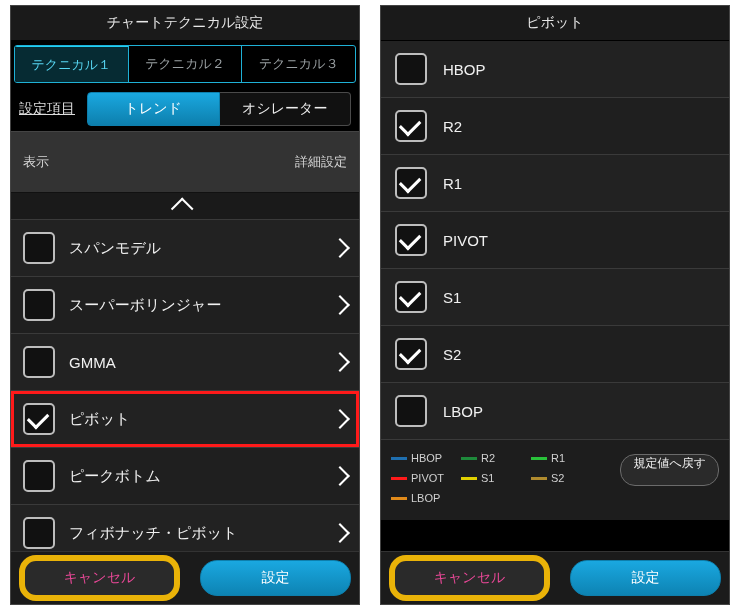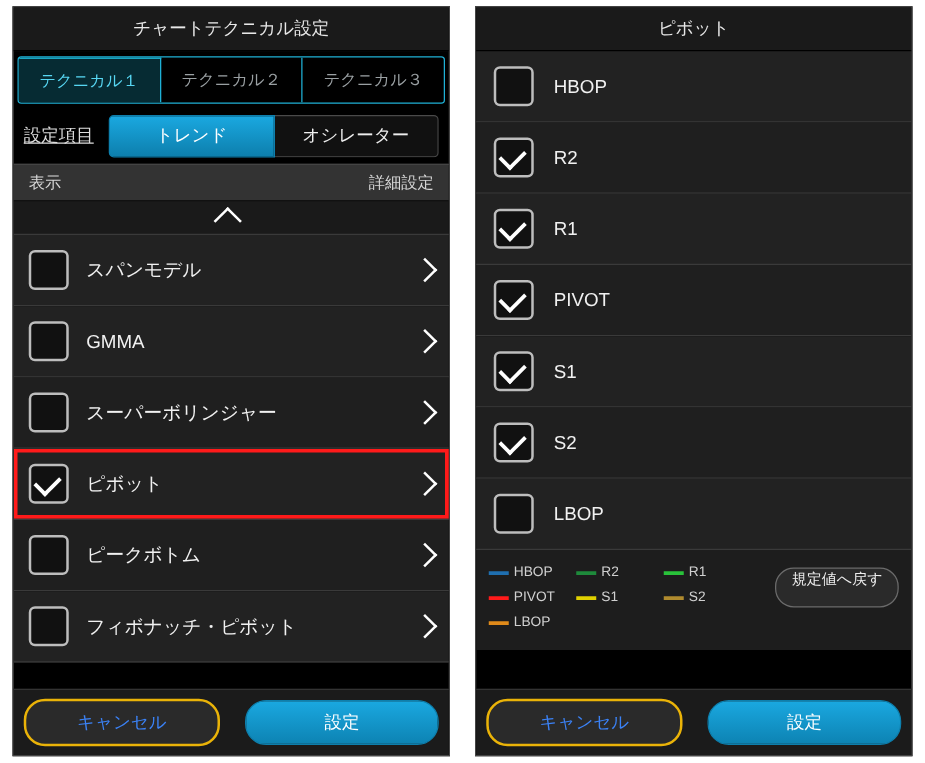--- a/index.html
+++ b/index.html
@@ -16,37 +16,37 @@
   
   .setting-row{display:flex;align-items:center;height:44px;padding:0 8px;}
   .setting-label{font-size:14px;color:#ddd;flex:0 0 auto;margin-right:12px;text-decoration:underline;}
   .seg{flex:1;display:flex;height:34px;}
   .seg-btn{flex:1;display:flex;align-items:center;justify-content:center;font-size:14px;border:1px solid #4a4a4a;cursor:pointer;}
   .seg-btn.first{border-radius:4px 0 0 4px;}
   .seg-btn.last{border-radius:0 4px 4px 0;border-left:none;}
   .seg-btn.active{background:linear-gradient(#1aa8e0,#0d7fad);color:#fff;border-color:#0d7fad;}
   .seg-btn.inactive{background:#111;color:#eee;}
   
-  .colheads{display:flex;justify-content:space-between;align-items:center;height:28px;padding:0 12px;font-size:13px;color:#d7d7d7;background:#333;border-top:1px solid #444;border-bottom:1px solid #111;}
+  .colheads{display:flex;justify-content:space-between;align-items:center;height:28px;padding:16px 12px;font-size:13px;color:#d7d7d7;background:#333;border-top:1px solid #444;border-bottom:1px solid #111;}
   
   .list{position:relative;}
   .collapse{height:26px;display:flex;align-items:center;justify-content:center;background:#1a1a1a;border-bottom:1px solid #3a3a3a;cursor:pointer;}
   .item{height:56px;display:flex;align-items:center;padding:0 12px;border-bottom:1px solid #3a3a3a;background:#222;cursor:pointer;}
   .item.r{background:#1f1f1f;}
   .item.highlight{box-shadow:inset 0 0 0 3px #ff1a1a;background:#222;}
   .chk{width:28px;height:28px;border:2px solid #bdbdbd;border-radius:5px;background:#111;flex:0 0 auto;display:flex;align-items:center;justify-content:center;}
   .chk.on::after{content:"";display:block;width:16px;height:10px;border-left:3px solid #fff;border-bottom:3px solid #fff;transform:rotate(-45deg) translateY(-2px);}
   .item-label{margin-left:14px;font-size:15px;color:#f1f1f1;flex:1;}
   .chevron{width:12px;height:12px;border-top:2px solid #cfcfcf;border-right:2px solid #cfcfcf;transform:rotate(45deg);}
   .chevron.list-ch{border-color:#fff;} 
   .caret-up-alt{width:14px;height:14px;border-left:2.4px solid #fff;border-top:2.4px solid #fff;transform:rotate(45deg) translateY(4px);}
   
   .footer{position:absolute;bottom:0;left:0;right:0;height:52px;background:#1b1b1b;display:flex;align-items:center;justify-content:space-around;padding:0 8px;border-top:1px solid #333;}
   .btn{height:34px;border-radius:17px;display:flex;align-items:center;justify-content:center;font-size:14px;cursor:pointer;}
-  .btn.cancel{flex:1;margin-right:10px;background:#2a2a2a;border:2px solid #eab308;color:#3b82f6;}
+  .btn.cancel{flex:1;margin-right:10px;background:#2a2a2a;border:6px solid #eab308;color:#ec4899;}
   .btn.primary{flex:1;margin-left:10px;background:linear-gradient(#1aa8e0,#0d83b3);border:1px solid #0d7fad;color:#fff;}
   
   .r-list{}
   .r-item{height:56px;display:flex;align-items:center;padding:0 14px;border-bottom:1px solid #3a3a3a;background:#222;}
   .r-item.alt{background:#1f1f1f;}
   .r-item .r-label{margin-left:16px;font-size:15px;color:#f1f1f1;}
   .legend-area{padding:8px 10px 0 10px;background:#1d1d1d;height:72px;position:relative;}
   .legend-grid{display:flex;flex-wrap:wrap;width:210px;}
   .leg{display:flex;align-items:center;width:70px;height:20px;font-size:11px;color:#d0d0d0;}
   .swatch{width:16px;height:3px;margin-right:4px;}
@@ -88,28 +88,28 @@
     </div>
     <div class="list">
       <div class="collapse">
         <span class="caret-up-alt"></span>
       </div>
       <div class="item">
         <span class="chk"></span>
         <span class="item-label">スパンモデル</span>
         <span class="chevron list-ch"></span>
       </div>
+      <div class="item r">
+        <span class="chk"></span>
+        <span class="item-label">スーパーボリンジャー</span>
+        <span class="chevron list-ch"></span>
+      </div>
       <div class="item">
         <span class="chk"></span>
         <span class="item-label">GMMA</span>
-        <span class="chevron list-ch"></span>
-      </div>
-      <div class="item r">
-        <span class="chk"></span>
-        <span class="item-label">スーパーボリンジャー</span>
         <span class="chevron list-ch"></span>
       </div>
       <div class="item highlight">
         <span class="chk on"></span>
         <span class="item-label">ピボット</span>
         <span class="chevron list-ch"></span>
       </div>
       <div class="item r">
         <span class="chk"></span>
         <span class="item-label">ピークボトム</span>

